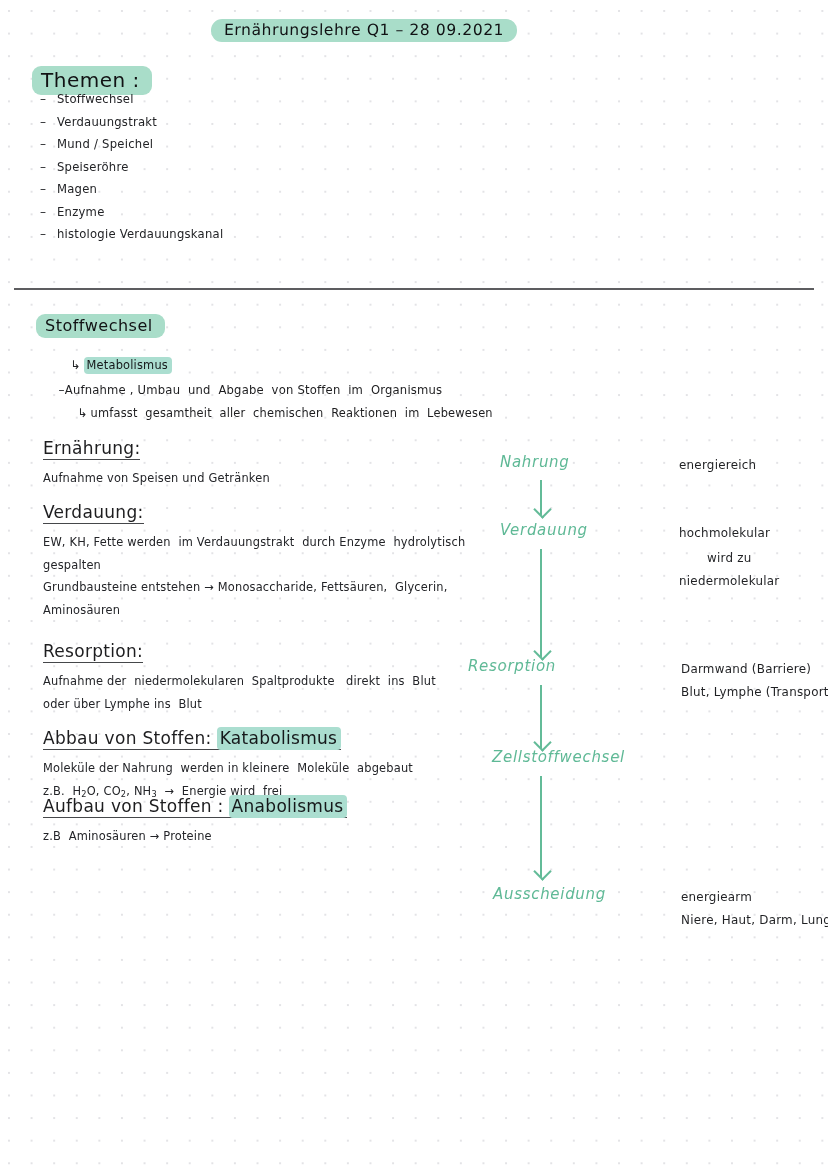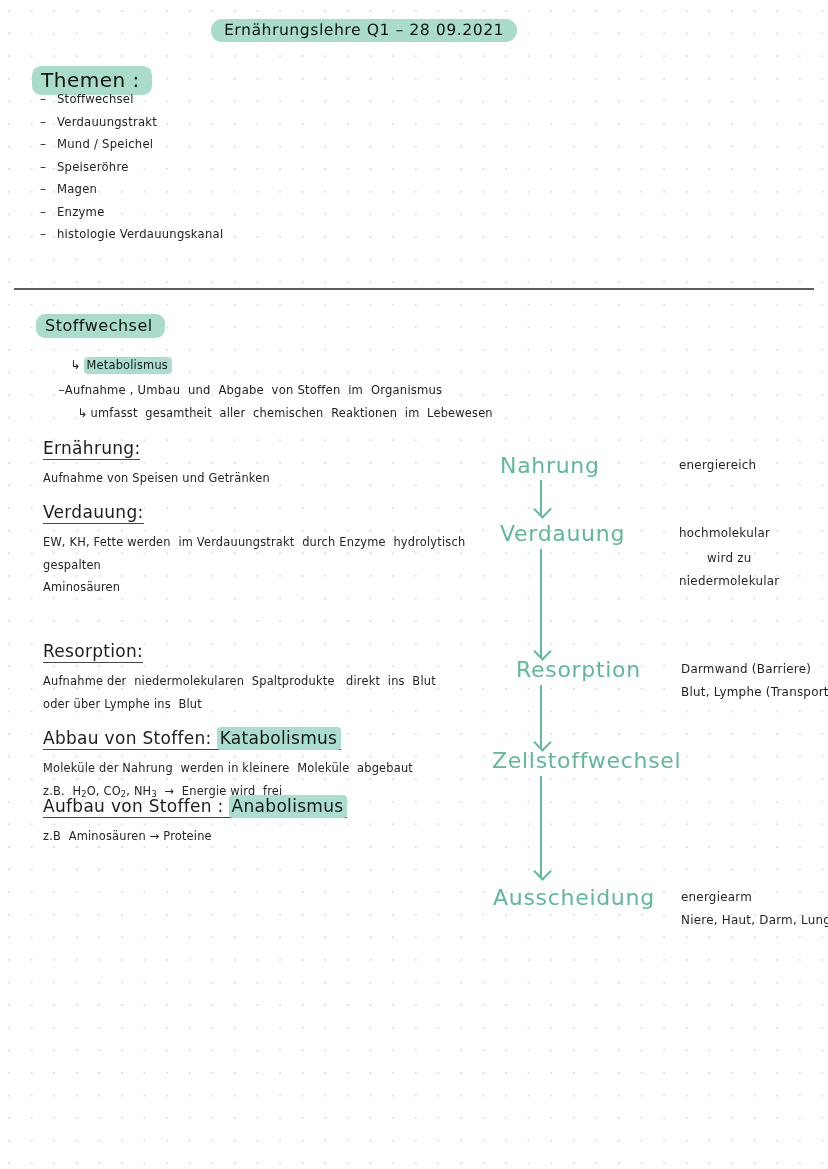--- a/index.html
+++ b/index.html
@@ -151,23 +151,24 @@
   #block-resorption { top: 641px; }
   #block-abbau      { top: 728px; }
   #block-aufbau     { top: 796px; }
 
   .sub { font-size: 0.72em; vertical-align: -0.22em; }
 
   
   .flow-label {
     position: absolute;
     color: #5fb996;
-    font-size: 22px;
+    font-size: 15px;
     letter-spacing: 0.7px;
     white-space: pre;
+    font-style: italic;
   }
   .flow-note {
     position: absolute;
     color: #1f2023;
     font-size: 11.9px;
     letter-spacing: 0.25px;
     white-space: pre;
   }
   .flow-arrow {
     position: absolute;
@@ -248,20 +249,21 @@
 
   <div id="block-ernaehrung" class="defblock">
     <div class="def-title">Ernährung:</div>
     <div class="def-line">Aufnahme von Speisen und Getränken</div>
   </div>
 
   <div id="block-verdauung" class="defblock">
     <div class="def-title">Verdauung:</div>
     <div class="def-line">EW, KH, Fette werden  im Verdauungstrakt  durch Enzyme  hydrolytisch</div>
     <div class="def-line">gespalten</div>
+    <div class="def-line">Grundbausteine entstehen → Monosaccharide, Fettsäuren,  Glycerin,</div>
     <div class="def-line">Aminosäuren</div>
   </div>
 
   <div id="block-resorption" class="defblock">
     <div class="def-title">Resorption:</div>
     <div class="def-line">Aufnahme der  niedermolekularen  Spaltprodukte   direkt  ins  Blut</div>
     <div class="def-line">oder über Lymphe ins  Blut</div>
   </div>
 
   <div id="block-abbau" class="defblock">
@@ -282,21 +284,21 @@
 
     <div class="flow-arrow" style="top:480px; height:35px;"></div>
 
     <div class="flow-label" style="left:500px; top:521px;">Verdauung</div>
     <div class="flow-note" style="left:679px; top:526px;">hochmolekular</div>
     <div class="flow-note" style="left:707px; top:551px;">wird zu</div>
     <div class="flow-note" style="left:679px; top:574px;">niedermolekular</div>
 
     <div class="flow-arrow" style="top:549px; height:108px;"></div>
 
-    <div class="flow-label" style="left:516px; top:657px;">Resorption</div>
+    <div class="flow-label" style="left:468px; top:657px;">Resorption</div>
     <div class="flow-note" style="left:681px; top:662px;">Darmwand (Barriere)</div>
     <div class="flow-note" style="left:681px; top:685px;">Blut, Lymphe (Transport)</div>
 
     <div class="flow-arrow" style="top:685px; height:63px;"></div>
 
     <div class="flow-label" style="left:492px; top:748px;">Zellstoffwechsel</div>
 
     <div class="flow-arrow" style="top:776px; height:101px;"></div>
 
     <div class="flow-label" style="left:493px; top:885px;">Ausscheidung</div>

